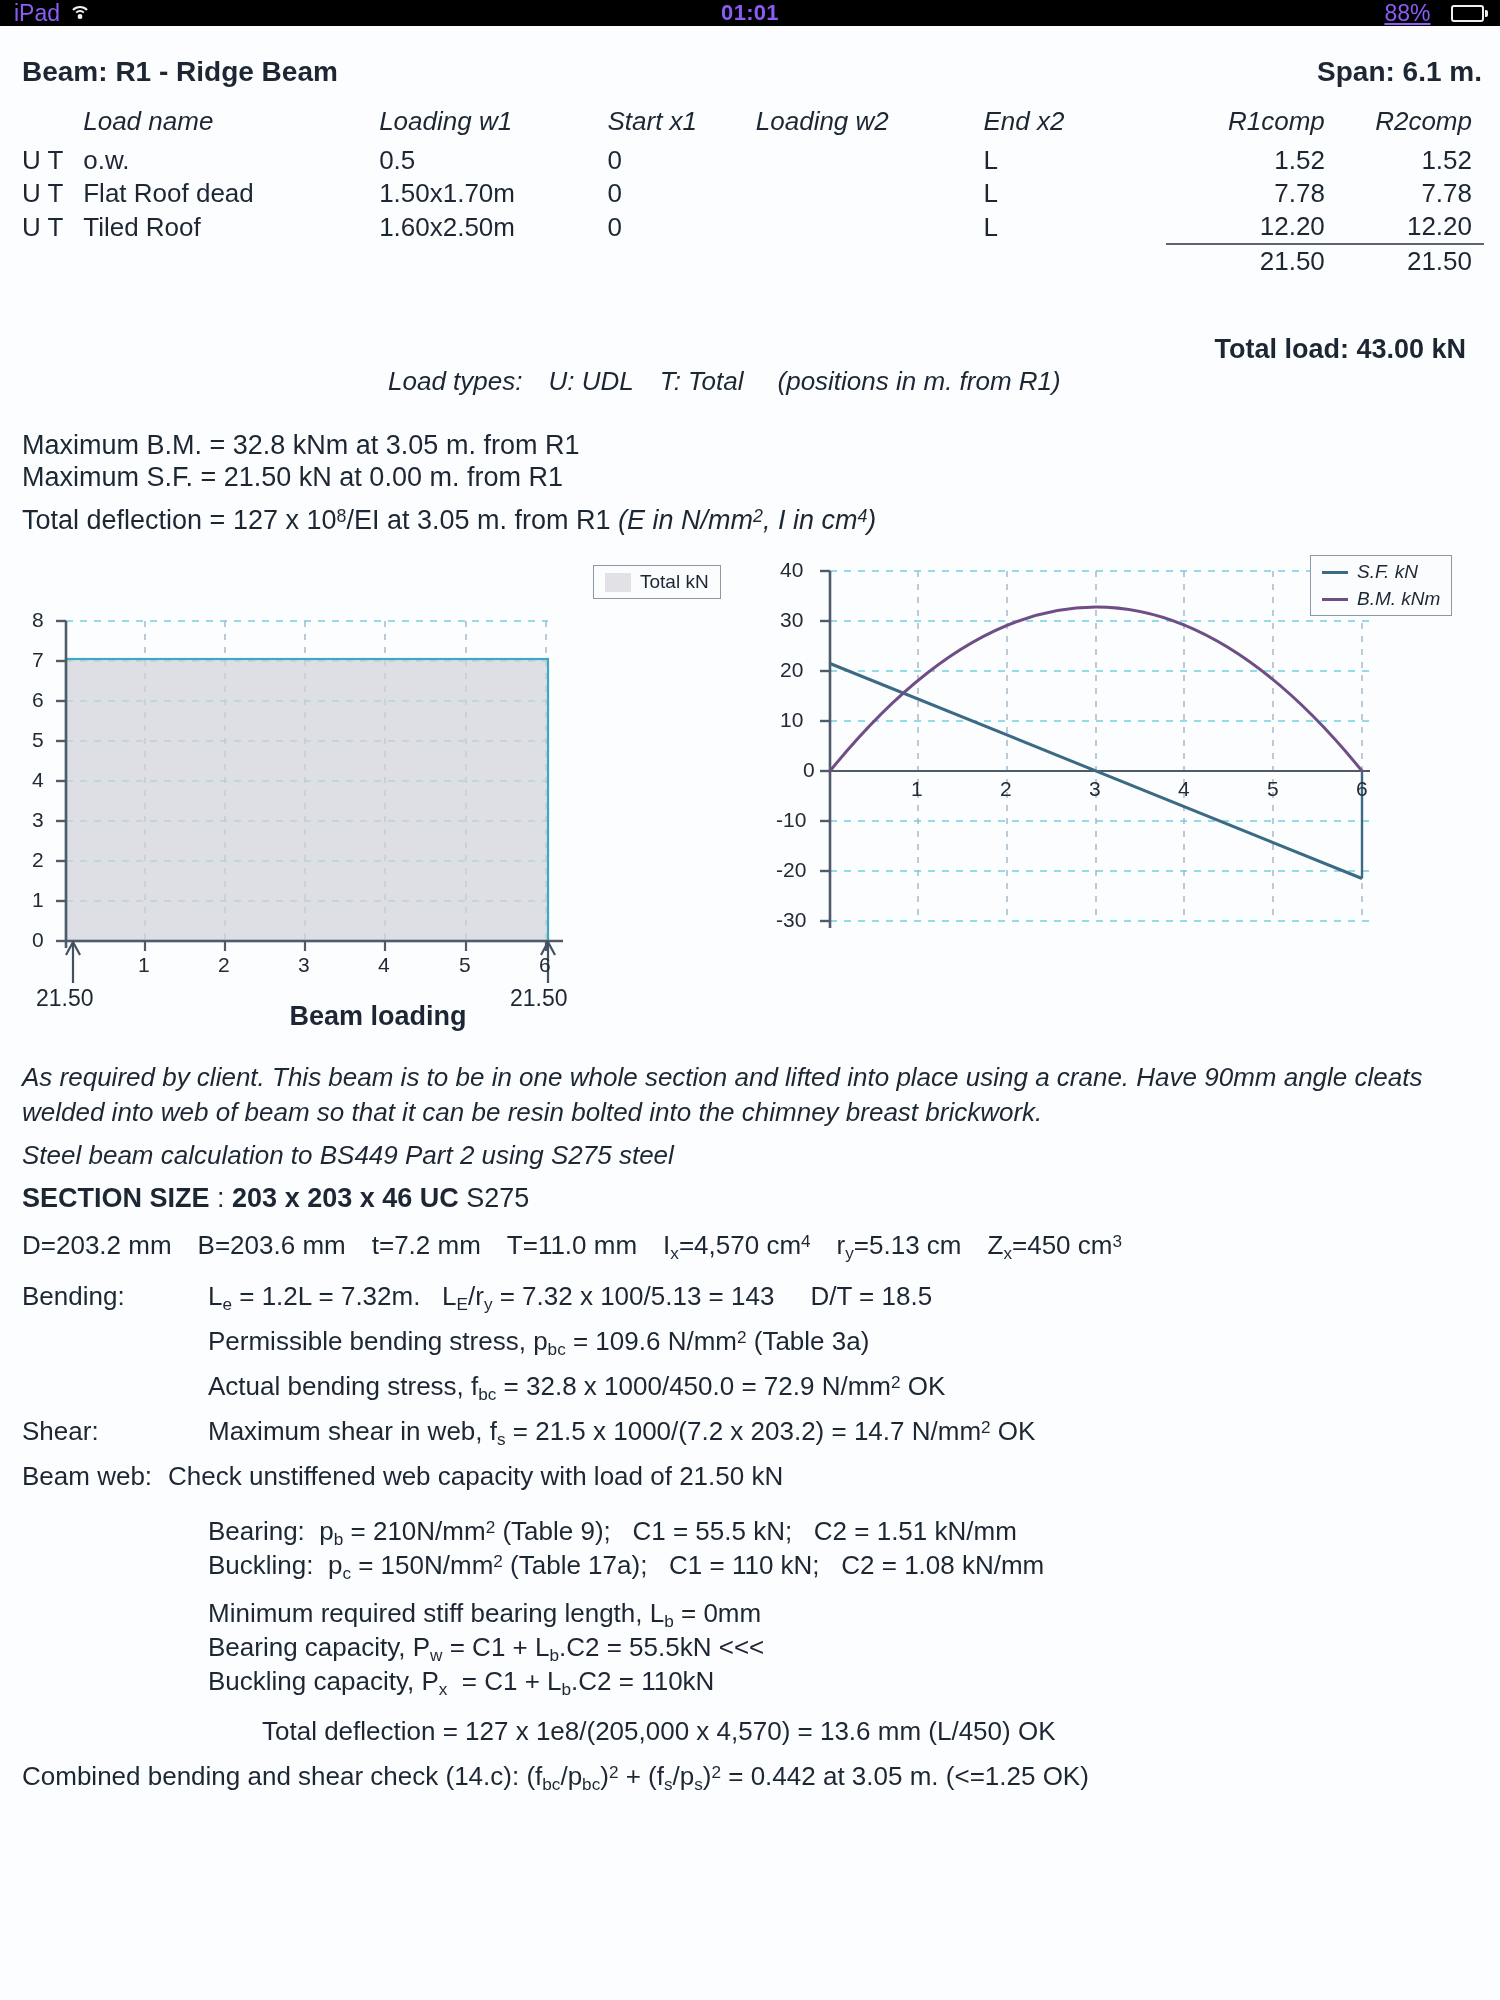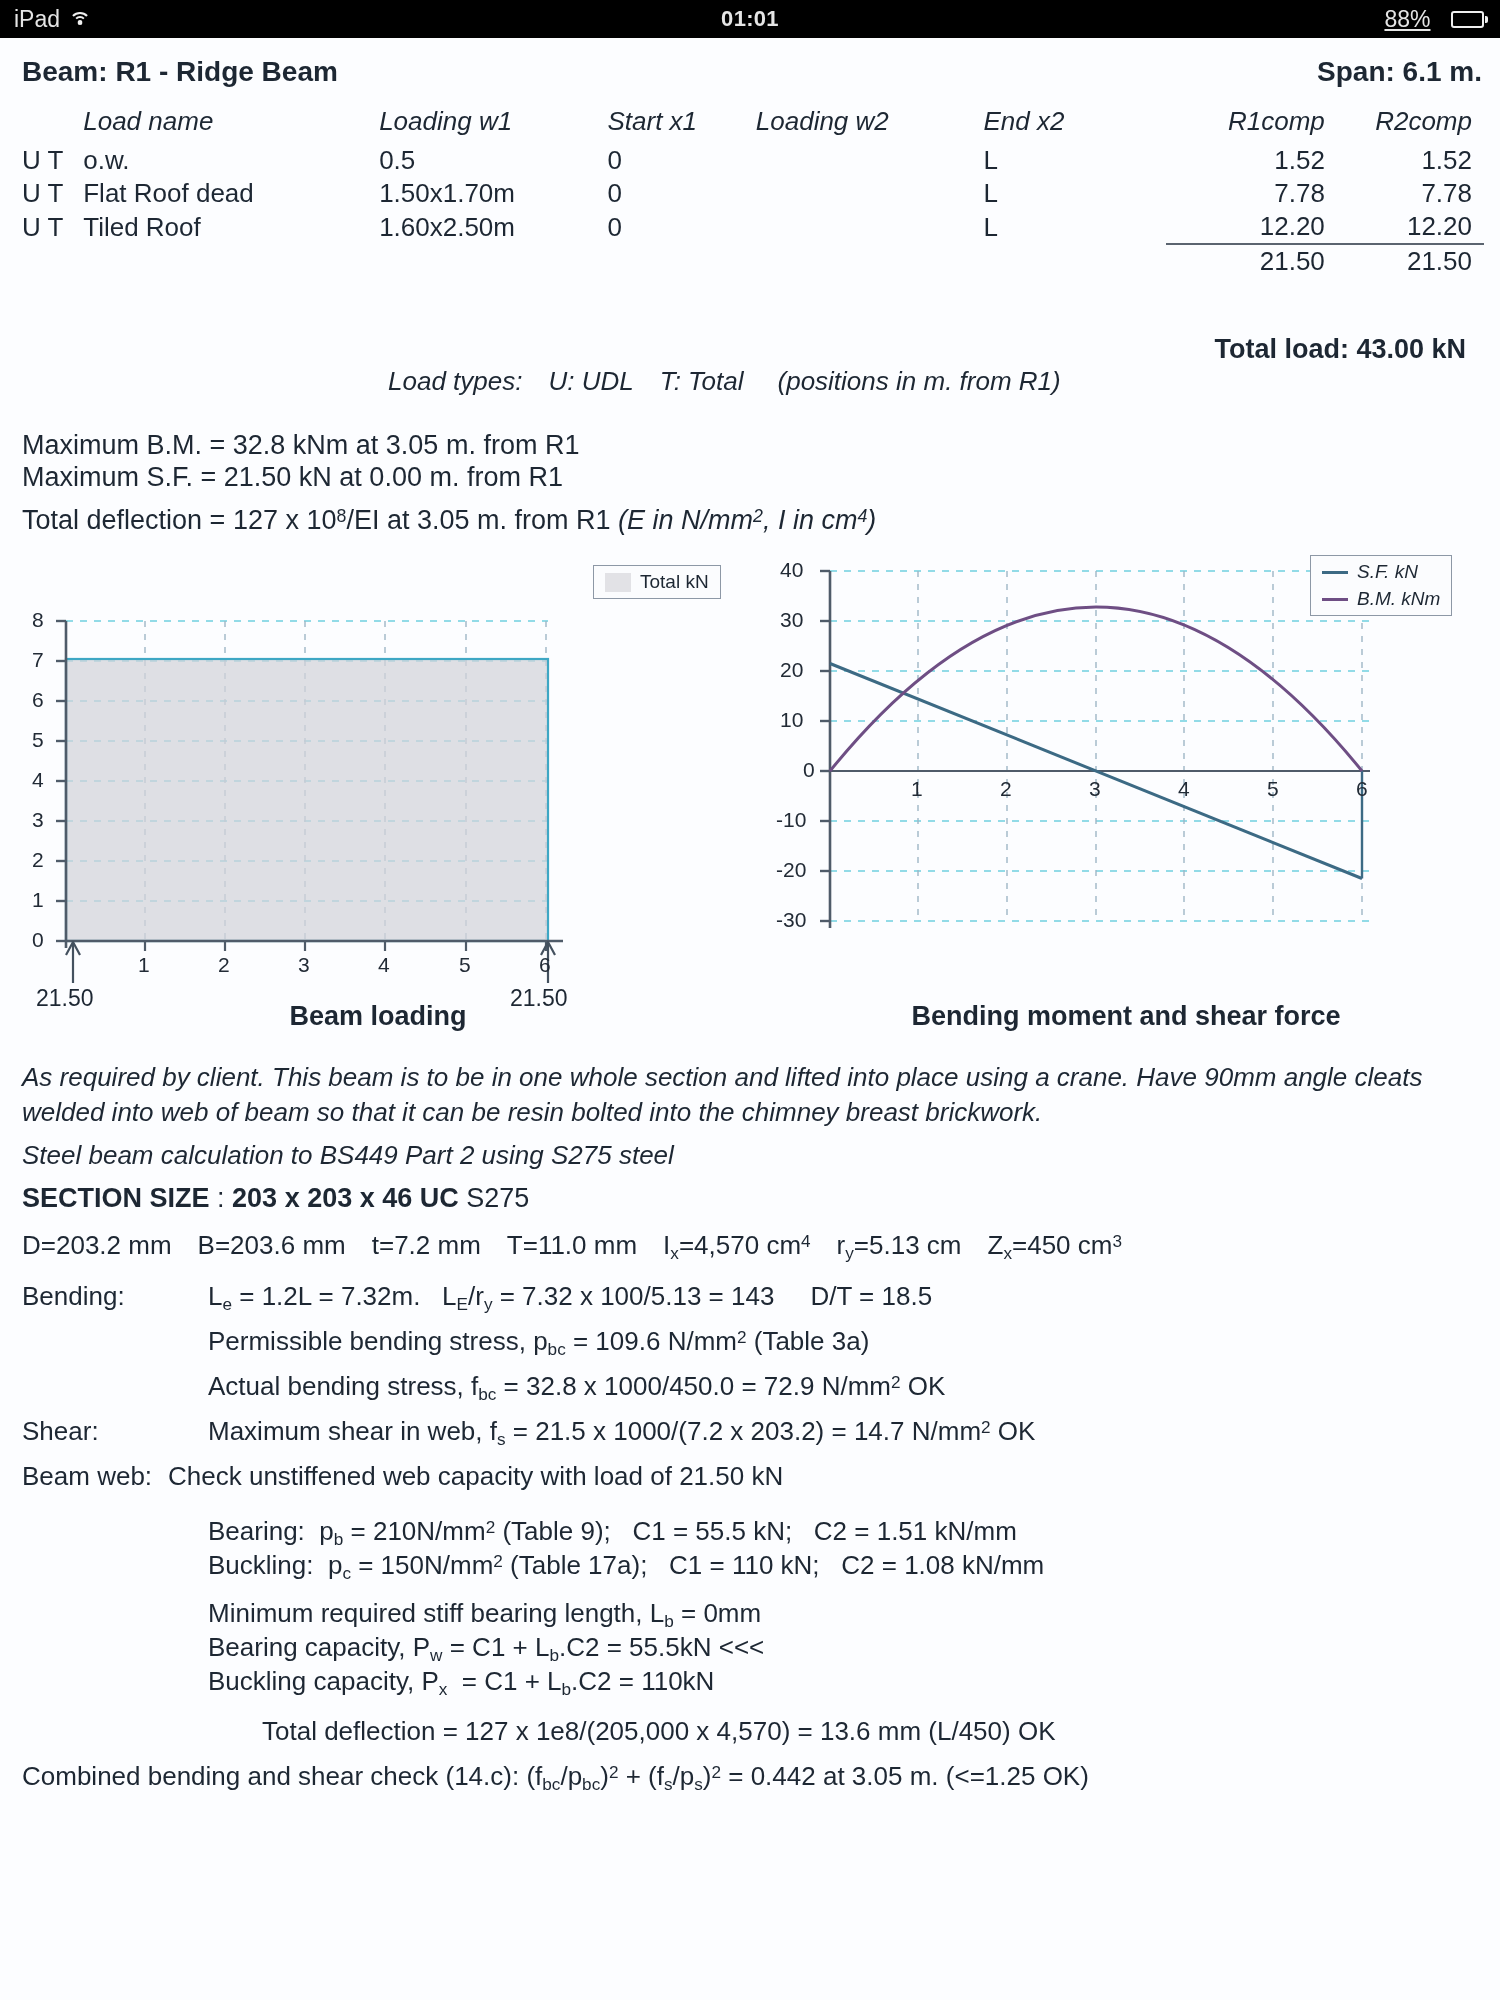--- a/index.html
+++ b/index.html
@@ -12,23 +12,23 @@
   #page {
     position: relative;
     width: 1500px; height: 2000px;
     background: #fdfdff;
     color: #1d2733;
   }
 
   
   #statusbar {
     position: absolute; top: 0; left: 0;
-    width: 1500px; height: 38px;
+    width: 1500px; height: 26px;
     background: #000000;
-    color: #e5e5e5;
+    color: #8b5cf6;
     font-size: 23px;
     display: flex; align-items: center;
   }
   #statusbar .sb-left { position: absolute; left: 14px; display: flex; align-items: center; gap: 9px; }
   #statusbar .sb-center { position: absolute; left: 0; width: 1500px; text-align: center; font-weight: bold; font-size: 22px; letter-spacing: .3px; }
   #statusbar .sb-right { position: absolute; right: 12px; display: flex; gap: 20px; text-decoration: underline; }
   .wifi-icon { display: inline-block; width: 22px; height: 17px; position: relative; }
   .wifi-icon i { position: absolute; left: 50%; transform: translateX(-50%); border: 2.4px solid #f0f0f0; border-bottom-color: transparent; border-left-color: transparent; border-right-color: transparent; border-radius: 50%; }
   .wifi-icon i:nth-child(1) { width: 22px; height: 22px; top: 1px; }
   .wifi-icon i:nth-child(2) { width: 13px; height: 13px; top: 5px; }
@@ -366,21 +366,20 @@
       <div class="legendbox" style="left:540px; top:2px;font-style:italic;">
         <div class="lrow">
           <span class="swatch-line" style="border-top-color:#3c6a84;"></span>
           <span>S.F. kN</span>
         </div>
         <div class="lrow">
           <span class="swatch-line" style="border-top-color:#6e4e84;"></span>
           <span>B.M. kNm</span>
         </div>
       </div>
-      <div class="chart-caption" style="top:448px;">Bending moment and shear force</div>
     </div>
 
     <div class="note" id="note-client">As required by client. This beam is to be in one whole section and lifted into place using a crane. Have 90mm angle cleats welded into web of beam so that it can be resin bolted into the chimney breast brickwork.</div>
     <div class="note" id="note-std">Steel beam calculation to BS449 Part 2 using S275 steel</div>
 
     <div class="sect-size">
       <span class="k">SECTION SIZE</span>
       <span class="g">:</span>
       <span class="v">203 x 203 x 46 UC</span>
       <span class="g">S275</span>

